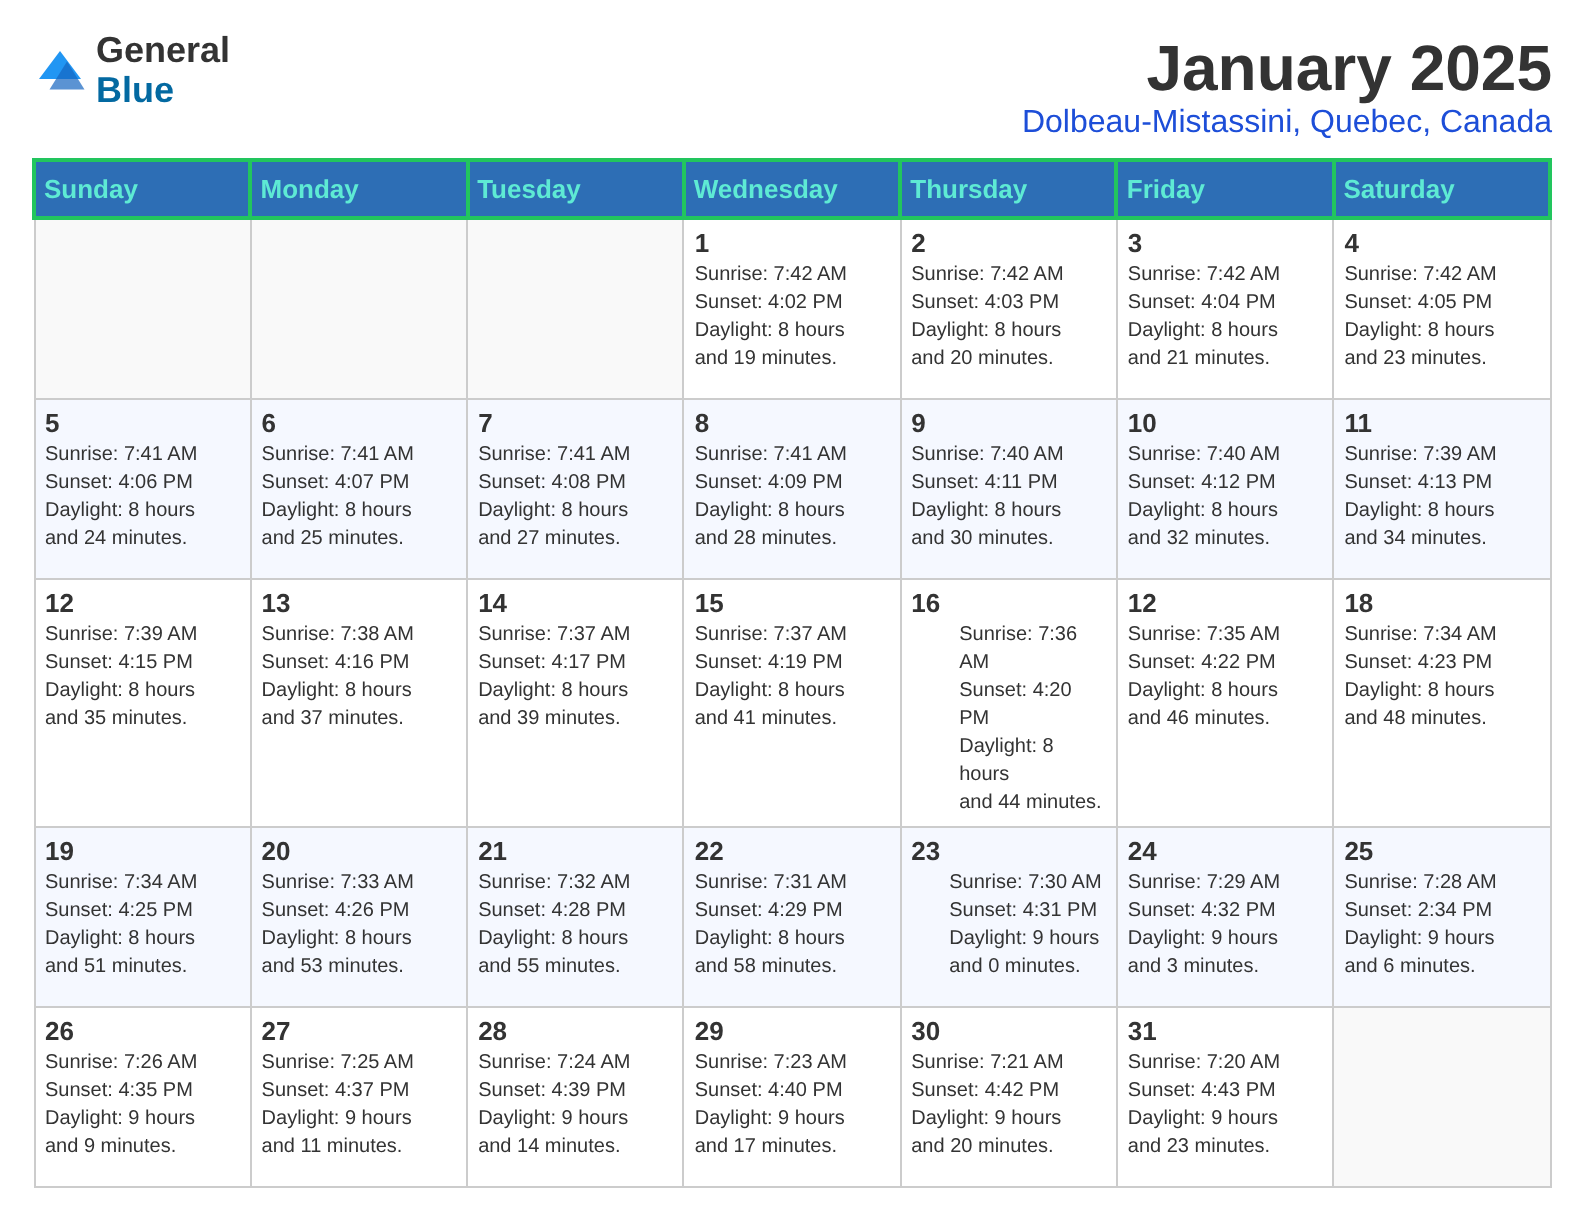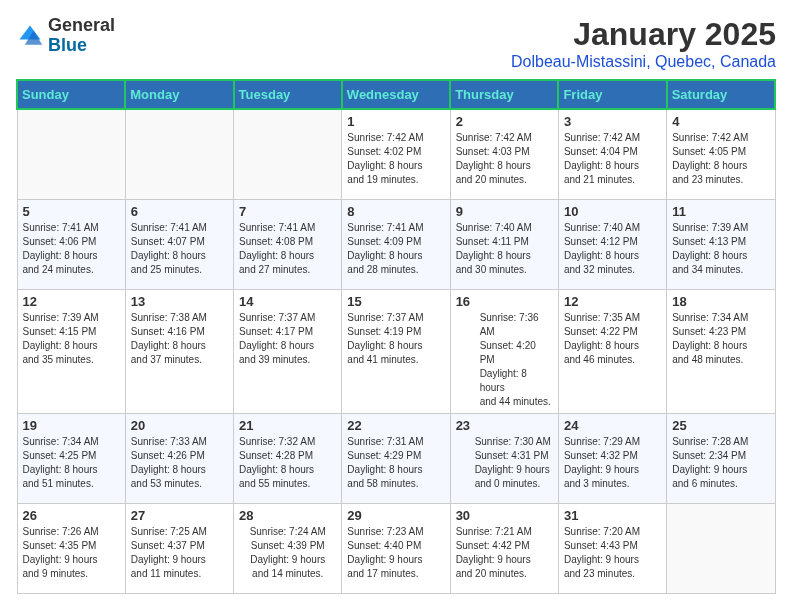--- a/index.html
+++ b/index.html
@@ -315,21 +315,21 @@
         </td>
         <td>
           <span class="day-number">27</span>
           <div class="day-info" style="white-space: pre-line;">Sunrise: 7:25 AM
 Sunset: 4:37 PM
 Daylight: 9 hours
 and 11 minutes.</div>
         </td>
         <td>
           <span class="day-number">28</span>
-          <div class="day-info" style="white-space: pre-line; text-align: center;">Sunrise: 7:24 AM
+          <div class="day-info" style="white-space: pre-line;">Sunrise: 7:24 AM
 Sunset: 4:39 PM
 Daylight: 9 hours
 and 14 minutes.</div>
         </td>
         <td>
           <span class="day-number">29</span>
           <div class="day-info" style="white-space: pre-line;">Sunrise: 7:23 AM
 Sunset: 4:40 PM
 Daylight: 9 hours
 and 17 minutes.</div>

